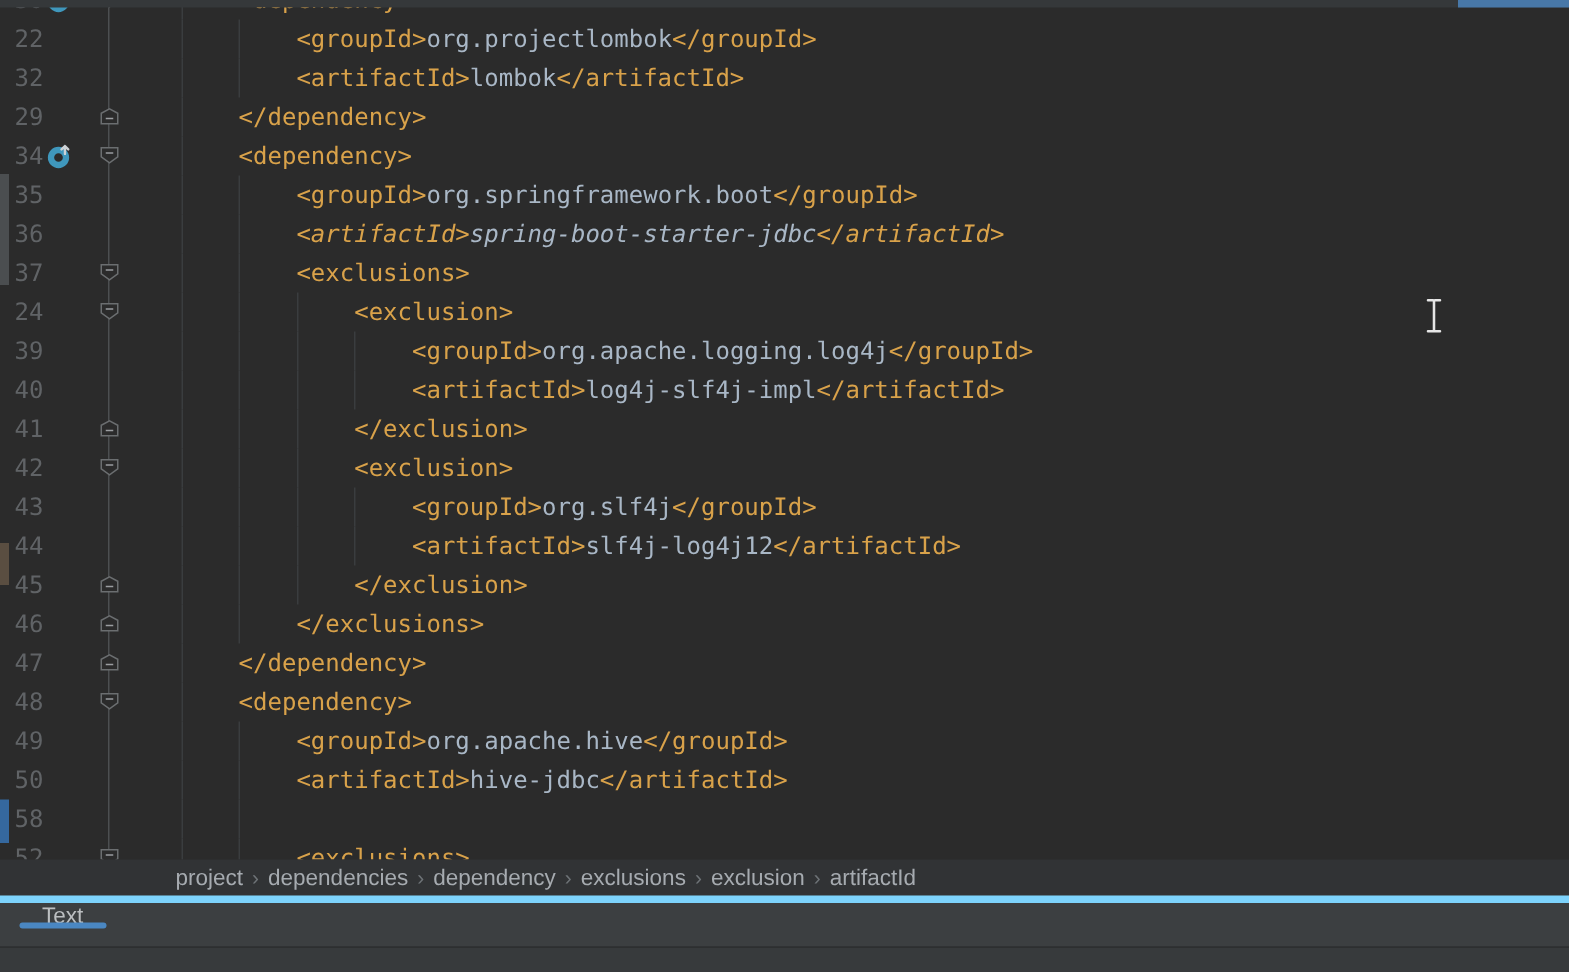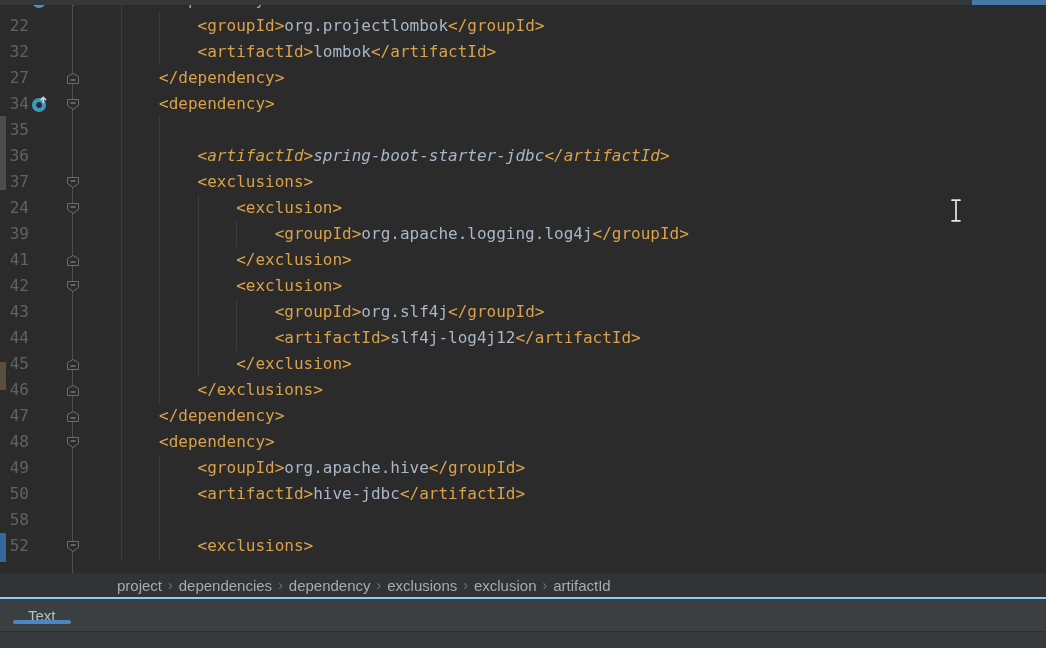--- a/index.html
+++ b/index.html
@@ -34,22 +34,22 @@
 
   
   #breadcrumb{position:absolute;top:573px;left:0;width:1046px;height:24px;box-sizing:border-box;
               background:var(--breadcrumb_bg);display:flex;align-items:center;gap:6px;
               padding-left:117px;font-size:15px;color:var(--breadcrumb_text);}
   .bc-item{cursor:default;}
   .bc-sep{color:var(--breadcrumb_sep);font-size:14px;}
 
   
   #tabbar{position:absolute;top:597px;left:0;width:1046px;height:34px;box-sizing:border-box;
-          background:var(--tabbar_bg);display:flex;align-items:center;padding-left:12px;
-          border-top:2px solid #7dd3fc;}
+          background:var(--tabbar_bg);display:flex;align-items:flex-start;padding-left:12px;
+          border-top:5px solid #7dd3fc;}
   .tab{position:relative;display:flex;align-items:center;padding:0 16px;
        color:var(--tab_text);font-size:15px;}
   .tab .underline{position:absolute;left:1px;right:1px;bottom:0;height:4px;border-radius:2px;
                   background:var(--active_tab_underline);}
   .tab.annotated{border:2px solid var(--annotation_red);margin:4px 0 2px 10px;padding:0 10px;}
 
   #bottombar{position:absolute;top:631px;left:0;width:1046px;height:17px;
              background:var(--bottom_bg);border-top:1px solid #2d2f30;}
 
   
@@ -84,21 +84,21 @@
           <div class="code"><i class="guide" style="left: 4ch;"></i><i class="guide" style="left: 8ch;"></i><span class="ct" style="padding-left: 12ch;"><span class="sg-t">&lt;groupId&gt;</span><span class="sg-v">org.projectlombok</span><span class="sg-t">&lt;/groupId&gt;</span></span></div>
         </div>
         <div class="row">
           <div class="gutter">
             <span class="lnum">32</span>
           </div>
           <div class="code"><i class="guide" style="left: 4ch;"></i><i class="guide" style="left: 8ch;"></i><span class="ct" style="padding-left: 12ch;"><span class="sg-t">&lt;artifactId&gt;</span><span class="sg-v">lombok</span><span class="sg-t">&lt;/artifactId&gt;</span></span></div>
         </div>
         <div class="row">
           <div class="gutter">
-            <span class="lnum">27</span>
+            <span class="lnum">29</span>
             <span class="fold-slot"><svg width="14" height="13" viewBox="0 0 14 13">
                 <polygon points="1.5,11.5 12.5,11.5 12.5,4.5 7,1.5 1.5,4.5" fill="var(--editor_bg)" stroke="var(--fold_stroke)" stroke-width="1"></polygon>
                 <line x1="4.5" y1="8" x2="9.5" y2="8" stroke="#9a9da0" stroke-width="1"></line>
               </svg></span>
           </div>
           <div class="code"><i class="guide" style="left: 4ch;"></i><span class="ct" style="padding-left: 8ch;"><span class="sg-t">&lt;/dependency&gt;</span></span></div>
         </div>
         <div class="row">
           <div class="gutter">
             <span class="lnum">34</span>
@@ -110,21 +110,21 @@
                 <polygon points="1.5,1.5 12.5,1.5 12.5,7.5 7,11.5 1.5,7.5" fill="var(--editor_bg)" stroke="var(--fold_stroke)" stroke-width="1"></polygon>
                 <line x1="4.5" y1="5" x2="9.5" y2="5" stroke="#9a9da0" stroke-width="1"></line>
               </svg></span>
           </div>
           <div class="code"><i class="guide" style="left: 4ch;"></i><span class="ct" style="padding-left: 8ch;"><span class="sg-t">&lt;dependency&gt;</span></span></div>
         </div>
         <div class="row">
           <div class="gutter">
             <span class="lnum">35</span>
           </div>
-          <div class="code"><i class="guide" style="left: 4ch;"></i><i class="guide" style="left: 8ch;"></i></div>
+          <div class="code"><i class="guide" style="left: 4ch;"></i><i class="guide" style="left: 8ch;"></i><span class="ct" style="padding-left: 12ch;"><span class="sg-t">&lt;groupId&gt;</span><span class="sg-v">org.springframework.boot</span><span class="sg-t">&lt;/groupId&gt;</span></span></div>
         </div>
         <div class="row">
           <div class="gutter">
             <span class="lnum">36</span>
           </div>
           <div class="code"><i class="guide" style="left: 4ch;"></i><i class="guide" style="left: 8ch;"></i><span class="ct" style="padding-left: 12ch; font-style: italic;"><span class="sg-t">&lt;artifactId&gt;</span><span class="sg-v">spring-boot-starter-jdbc</span><span class="sg-t">&lt;/artifactId&gt;</span></span></div>
         </div>
         <div class="row">
           <div class="gutter">
             <span class="lnum">37</span>
@@ -143,20 +143,26 @@
                 <line x1="4.5" y1="5" x2="9.5" y2="5" stroke="#9a9da0" stroke-width="1"></line>
               </svg></span>
           </div>
           <div class="code"><i class="guide" style="left: 4ch;"></i><i class="guide" style="left: 8ch;"></i><i class="guide" style="left: 12ch;"></i><span class="ct" style="padding-left: 16ch;"><span class="sg-t">&lt;exclusion&gt;</span></span></div>
         </div>
         <div class="row">
           <div class="gutter">
             <span class="lnum">39</span>
           </div>
           <div class="code"><i class="guide" style="left: 4ch;"></i><i class="guide" style="left: 8ch;"></i><i class="guide" style="left: 12ch;"></i><i class="guide" style="left: 16ch;"></i><span class="ct" style="padding-left: 20ch;"><span class="sg-t">&lt;groupId&gt;</span><span class="sg-v">org.apache.logging.log4j</span><span class="sg-t">&lt;/groupId&gt;</span></span></div>
+        </div>
+        <div class="row">
+          <div class="gutter">
+            <span class="lnum">40</span>
+          </div>
+          <div class="code"><i class="guide" style="left: 4ch;"></i><i class="guide" style="left: 8ch;"></i><i class="guide" style="left: 12ch;"></i><i class="guide" style="left: 16ch;"></i><span class="ct" style="padding-left: 20ch;"><span class="sg-t">&lt;artifactId&gt;</span><span class="sg-v">log4j-slf4j-impl</span><span class="sg-t">&lt;/artifactId&gt;</span></span></div>
         </div>
         <div class="row">
           <div class="gutter">
             <span class="lnum">41</span>
             <span class="fold-slot"><svg width="14" height="13" viewBox="0 0 14 13">
                 <polygon points="1.5,11.5 12.5,11.5 12.5,4.5 7,1.5 1.5,4.5" fill="var(--editor_bg)" stroke="var(--fold_stroke)" stroke-width="1"></polygon>
                 <line x1="4.5" y1="8" x2="9.5" y2="8" stroke="#9a9da0" stroke-width="1"></line>
               </svg></span>
           </div>
           <div class="code"><i class="guide" style="left: 4ch;"></i><i class="guide" style="left: 8ch;"></i><i class="guide" style="left: 12ch;"></i><span class="ct" style="padding-left: 16ch;"><span class="sg-t">&lt;/exclusion&gt;</span></span></div>

